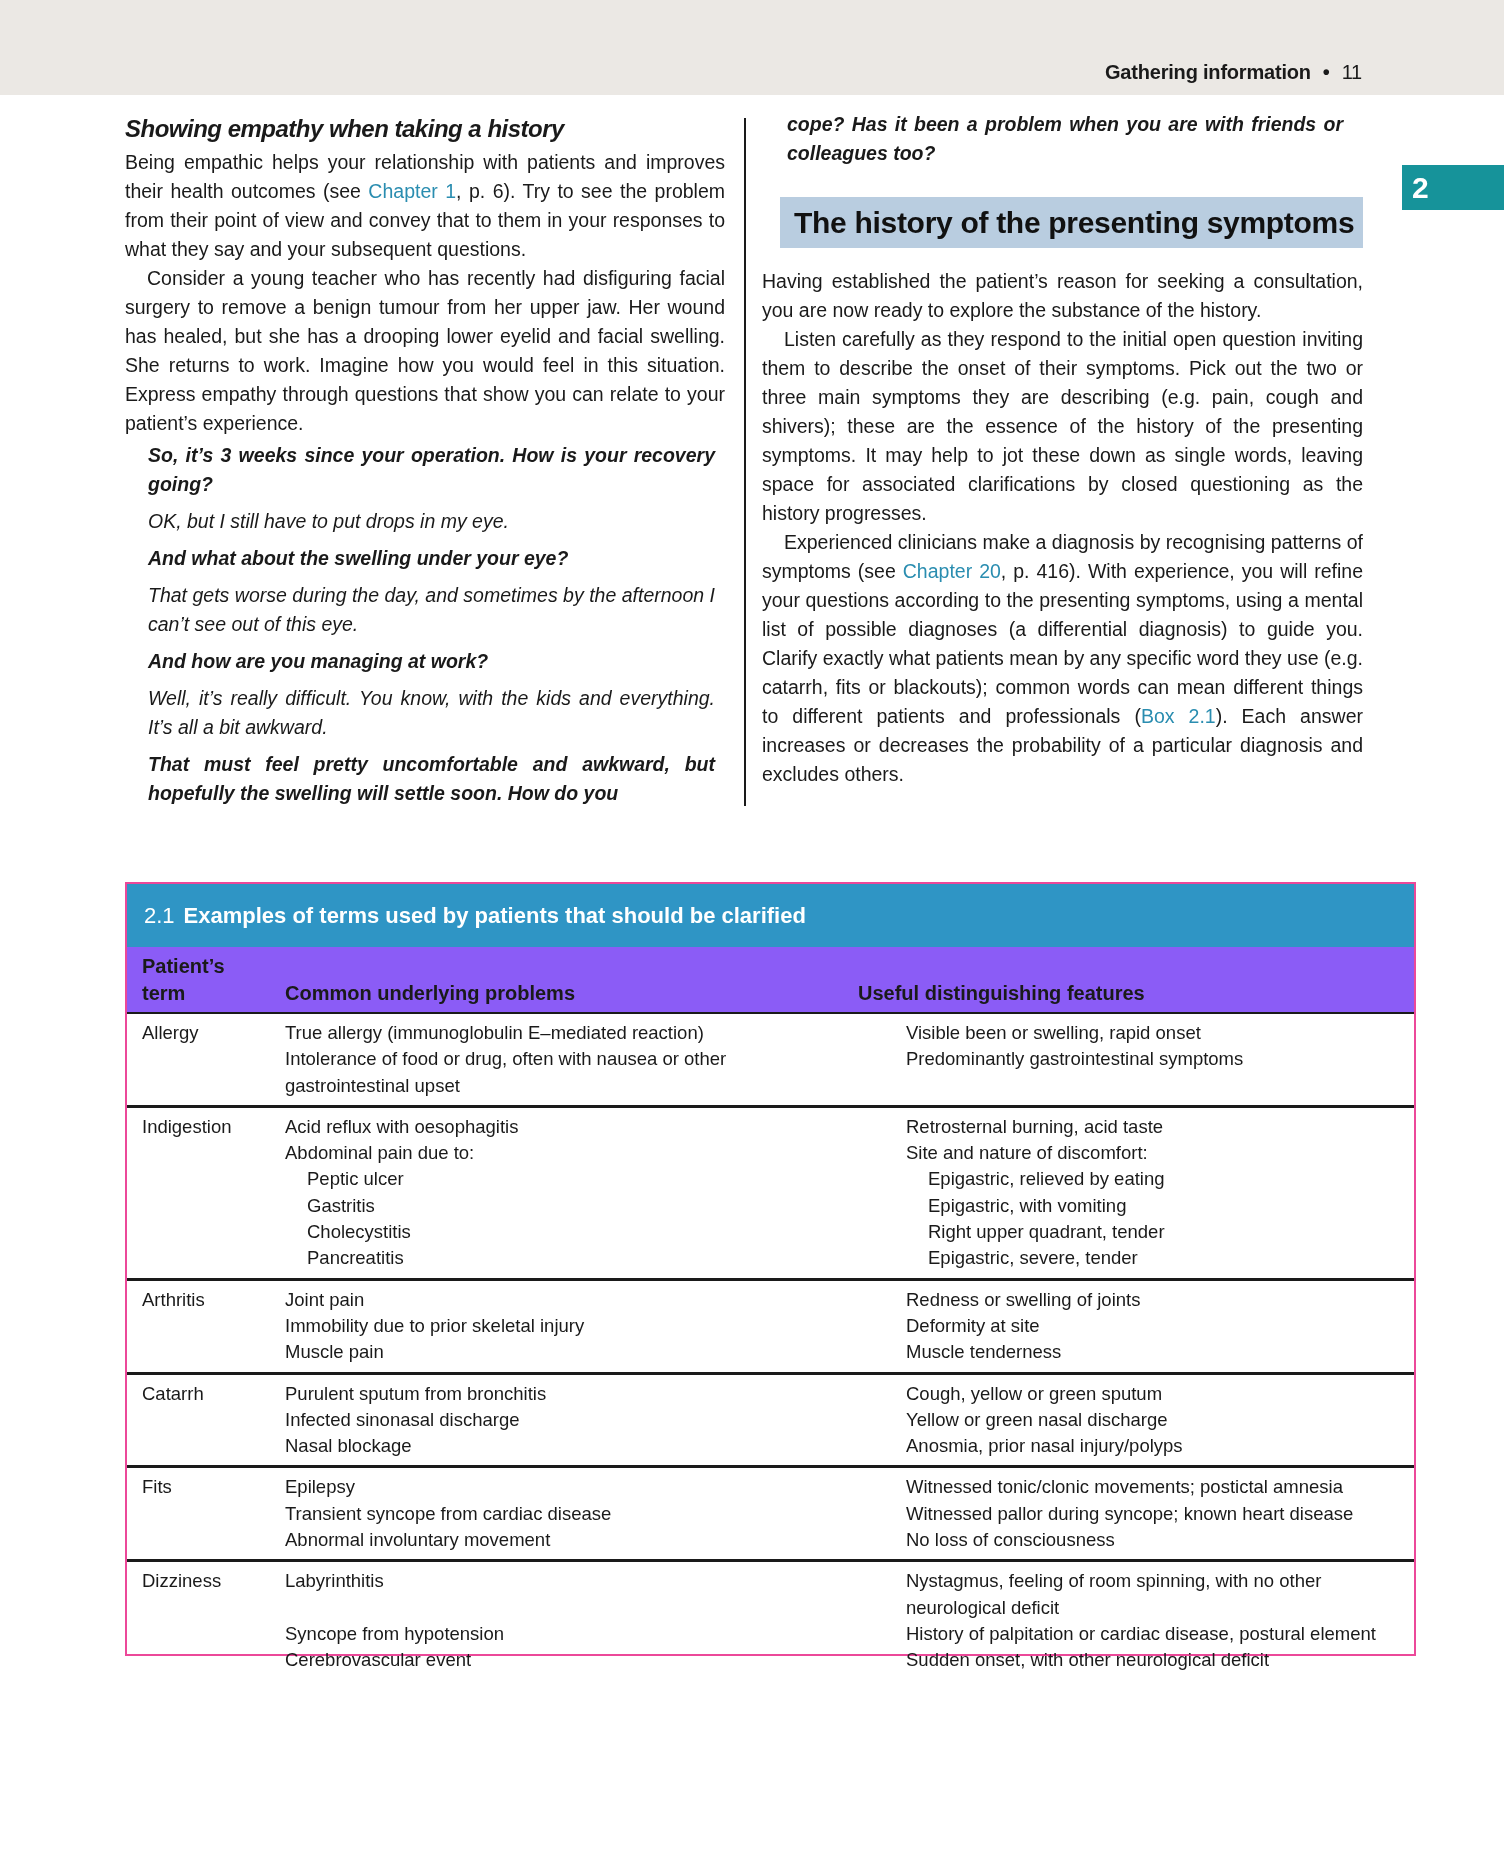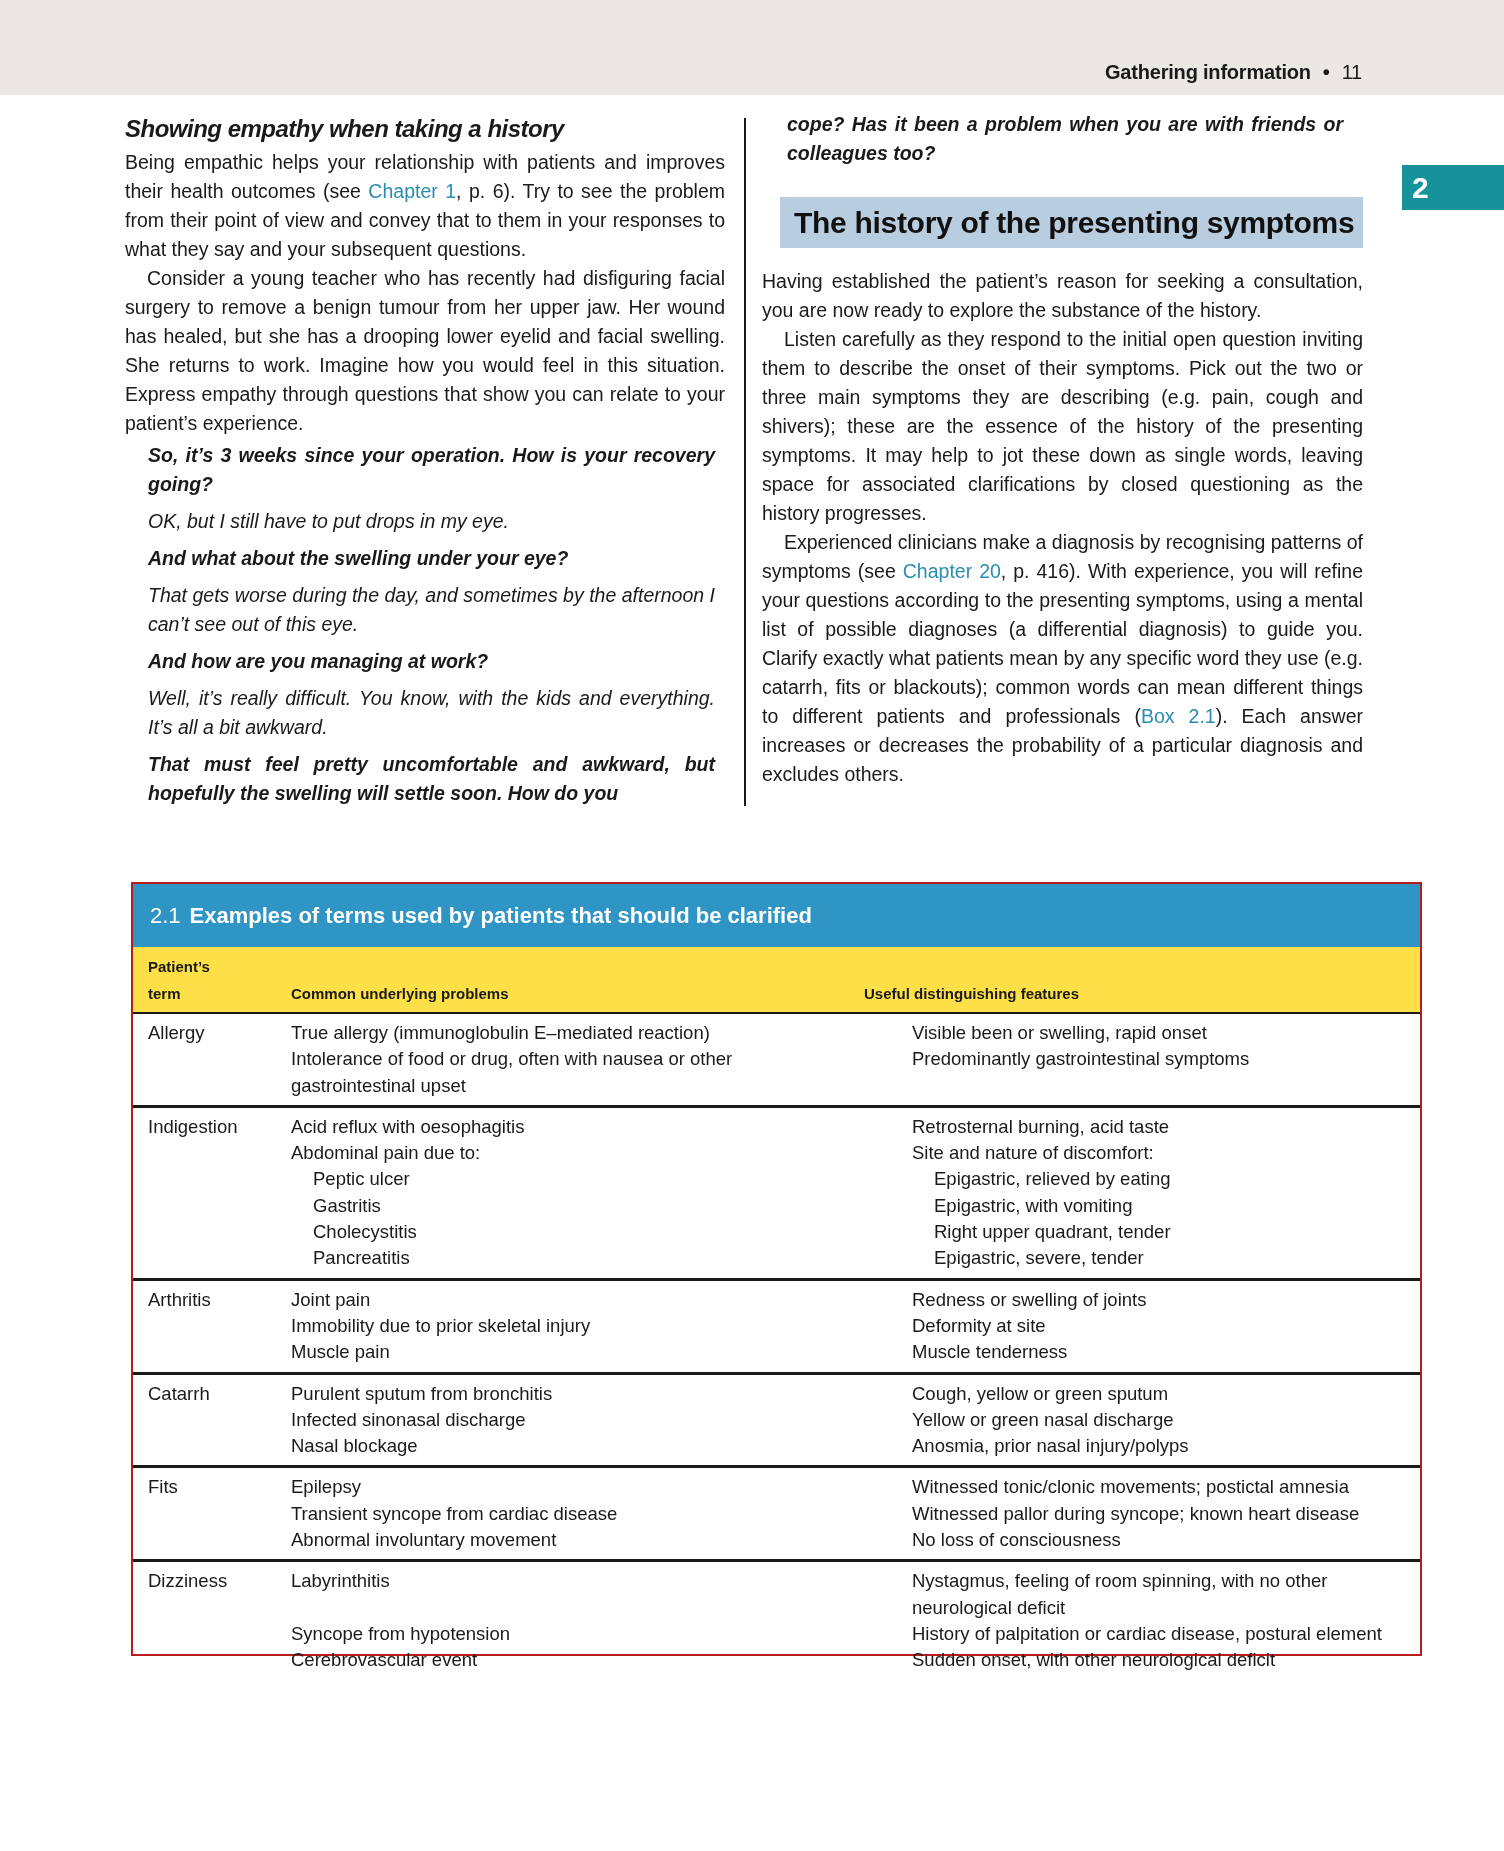--- a/index.html
+++ b/index.html
@@ -23,25 +23,25 @@
     .para.indent { text-indent: 22px; }
     .link { color: #2a8db0; }
 
     .dialogue { padding-left: 23px; padding-right: 10px; margin-top: 3px; }
     .dialogue .q { font-weight: bold; font-style: italic; margin-bottom: 8px; }
     .dialogue .a { font-style: italic; margin-bottom: 8px; }
     .dialogue.cont { padding-left: 25px; padding-right: 20px; margin-top: 0; }
 
     .section-band { margin-top: 29px; margin-left: 18px; background: #b9cde0; height: 51px; padding-left: 14px; font-size: 30px; font-weight: bold; line-height: 51px; color: #111; letter-spacing: -0.3px; margin-bottom: 19px; }
 
-    .box { position: absolute; left: 131px; top: 882px; width: 1291px; height: 774px; border: 2px solid #b91c1c; }
+    .box { position: absolute; left: 125px; top: 882px; width: 1291px; height: 774px; border: 2px solid #ec4899; }
     .box-header { height: 63px; background: #2f95c5; color: #ffffff; font-size: 22px; line-height: 63px; padding-left: 17px; }
     .box-header .num { font-weight: normal; margin-right: 9px; }
     .box-header .title { font-weight: bold; }
-    .col-headers { height: 67px; background: #fde047; border-bottom: 2px solid #1a1a1a; position: relative; font-size: 15px; font-weight: bold; }
+    .col-headers { height: 67px; background: #8b5cf6; border-bottom: 2px solid #1a1a1a; position: relative; font-size: 20px; font-weight: bold; }
     .col-headers .h { position: absolute; bottom: 5px; line-height: 27px; }
     .h-term { left: 15px; }
     .h-prob { left: 158px; }
     .h-feat { left: 731px; }
 
     .trow { position: relative; border-bottom: 3px solid #1a1a1a; padding: 6px 0 6px 0; font-size: 18.5px; line-height: 26.3px; }
     .trow:last-child { border-bottom: none; }
     .trow .term { position: absolute; left: 15px; top: 6px; }
     .lines { padding-left: 158px; }
     .line { display: flex; gap: 48px; }

